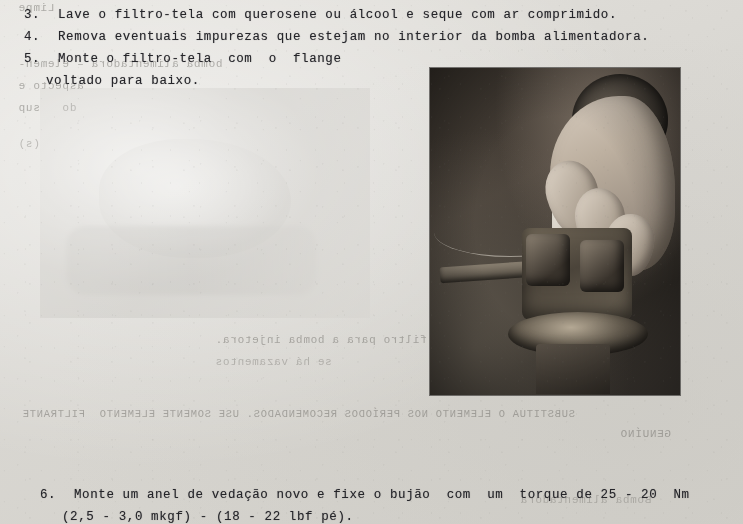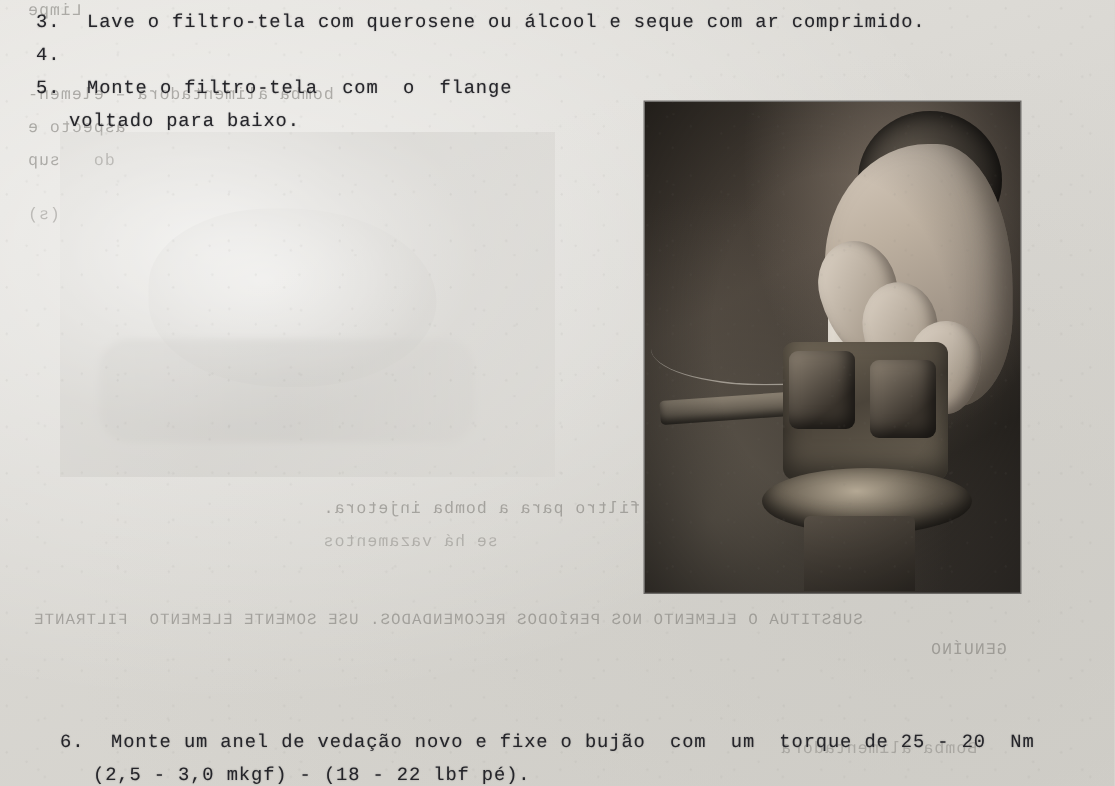--- a/index.html
+++ b/index.html
@@ -274,20 +274,21 @@
 
   <div class="ghost-photo"></div>
 
   <div class="instructions">
     <div class="step">
       <span class="num">3.</span>
       <span class="txt">Lave o filtro-tela com querosene ou álcool e seque com ar comprimido.</span>
     </div>
     <div class="step">
       <span class="num">4.</span>
+      <span class="txt">Remova eventuais impurezas que estejam no interior da bomba alimentadora.</span>
     </div>
     <div class="step">
       <span class="num">5.</span>
       <span class="txt">Monte o filtro-tela  com  o  flange</span>
     </div>
     <div class="step-cont">voltado para baixo.</div>
   </div>
 
   <div class="photo">
     <div class="bg"></div>

